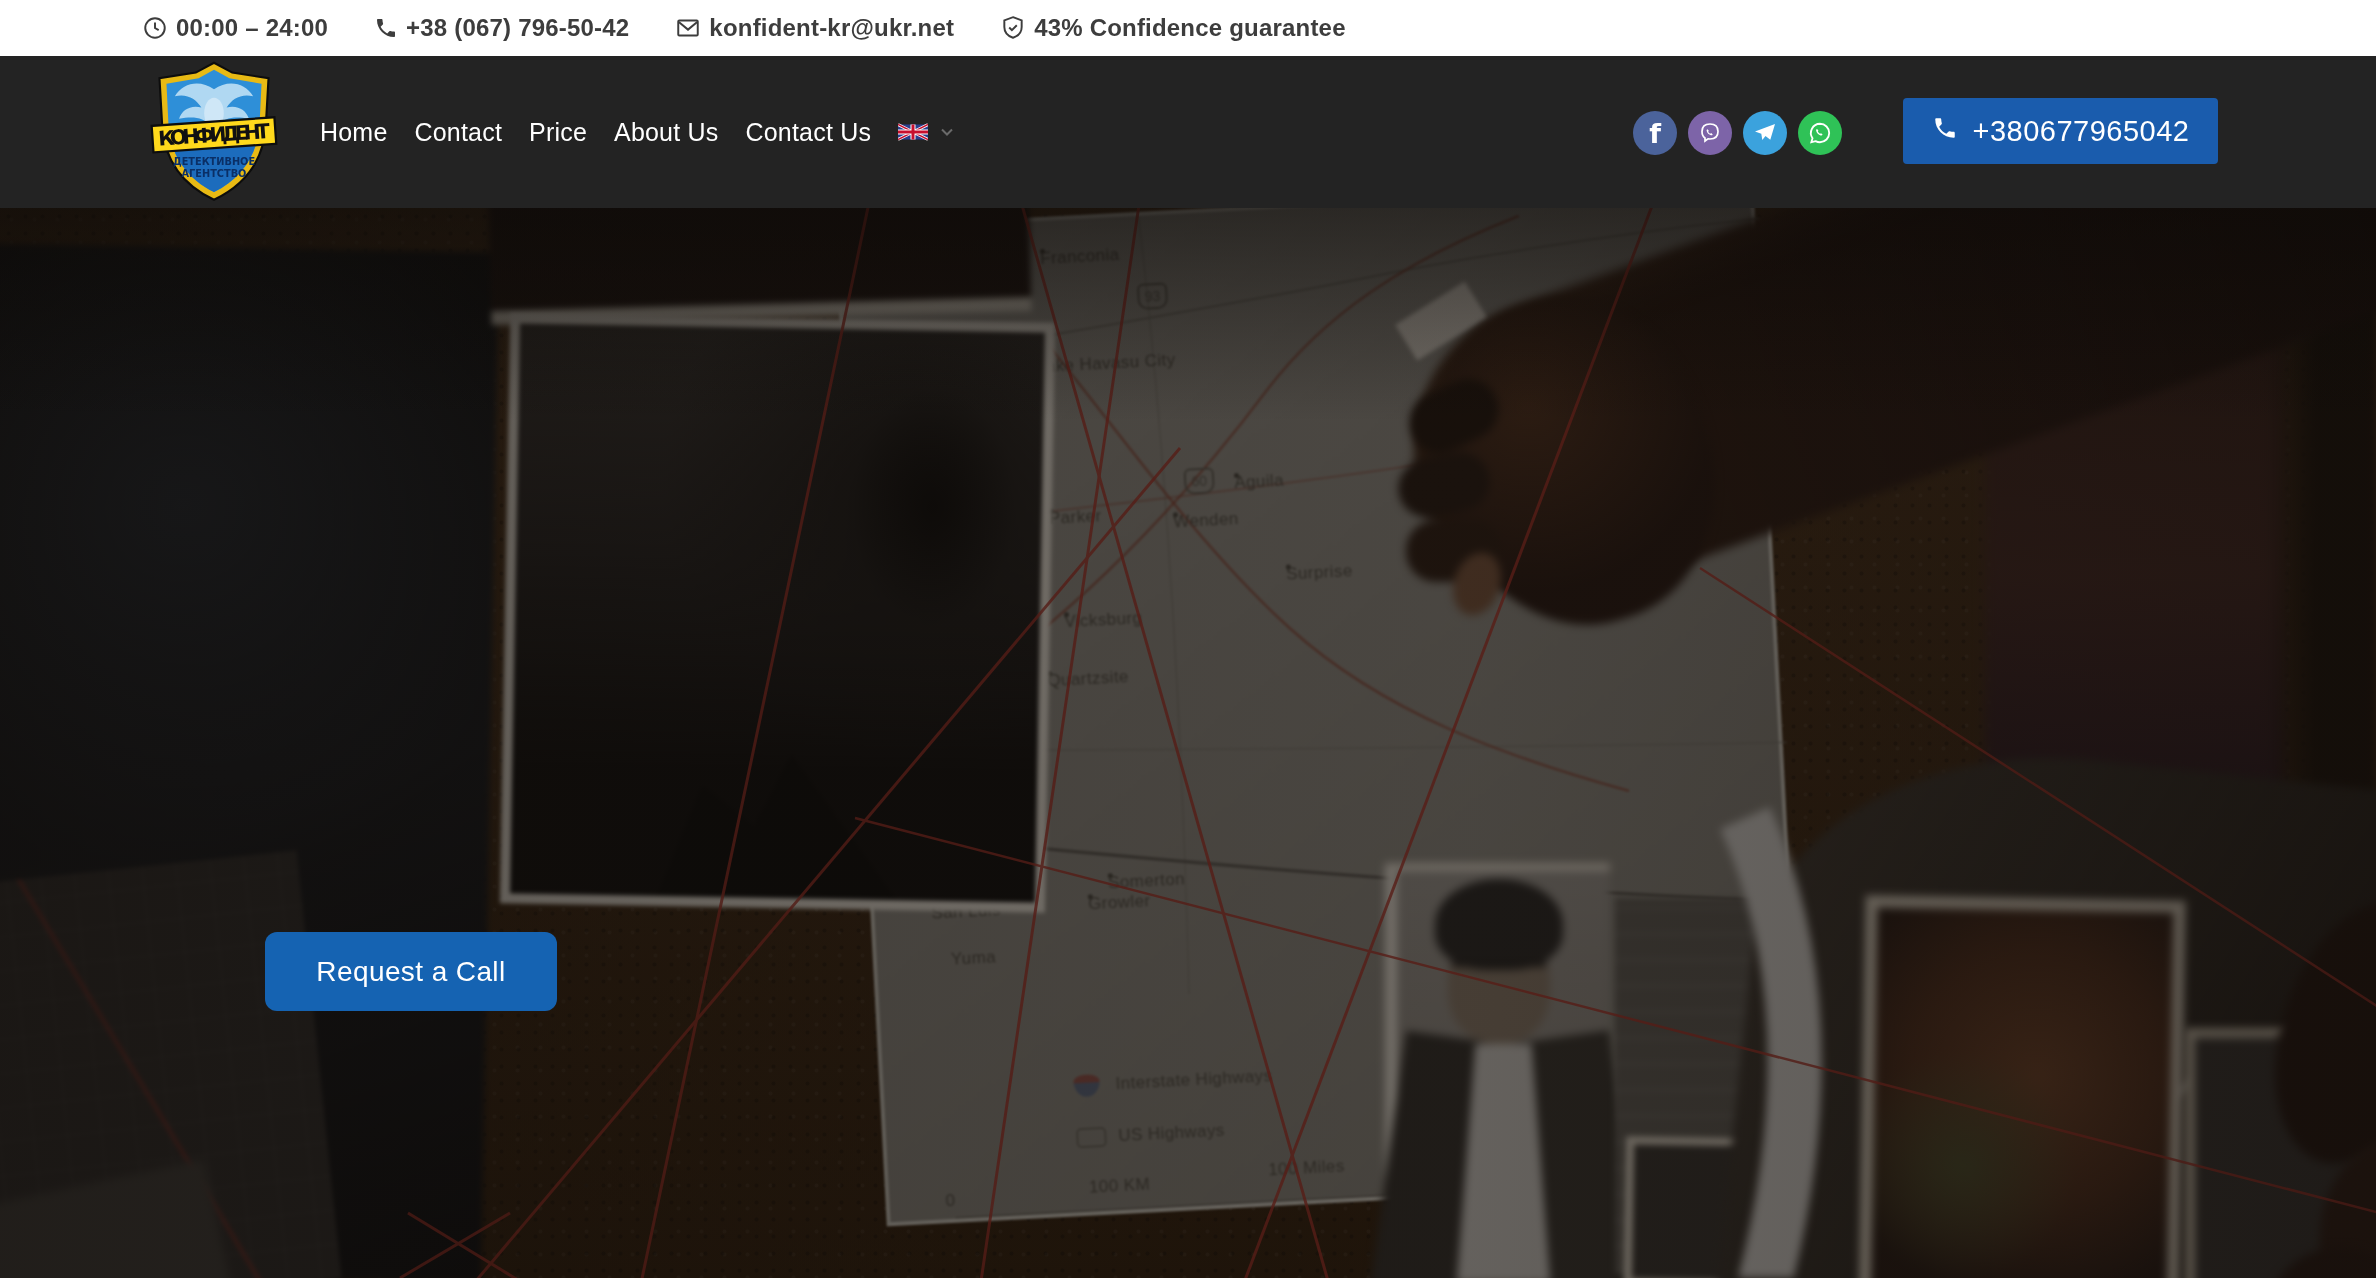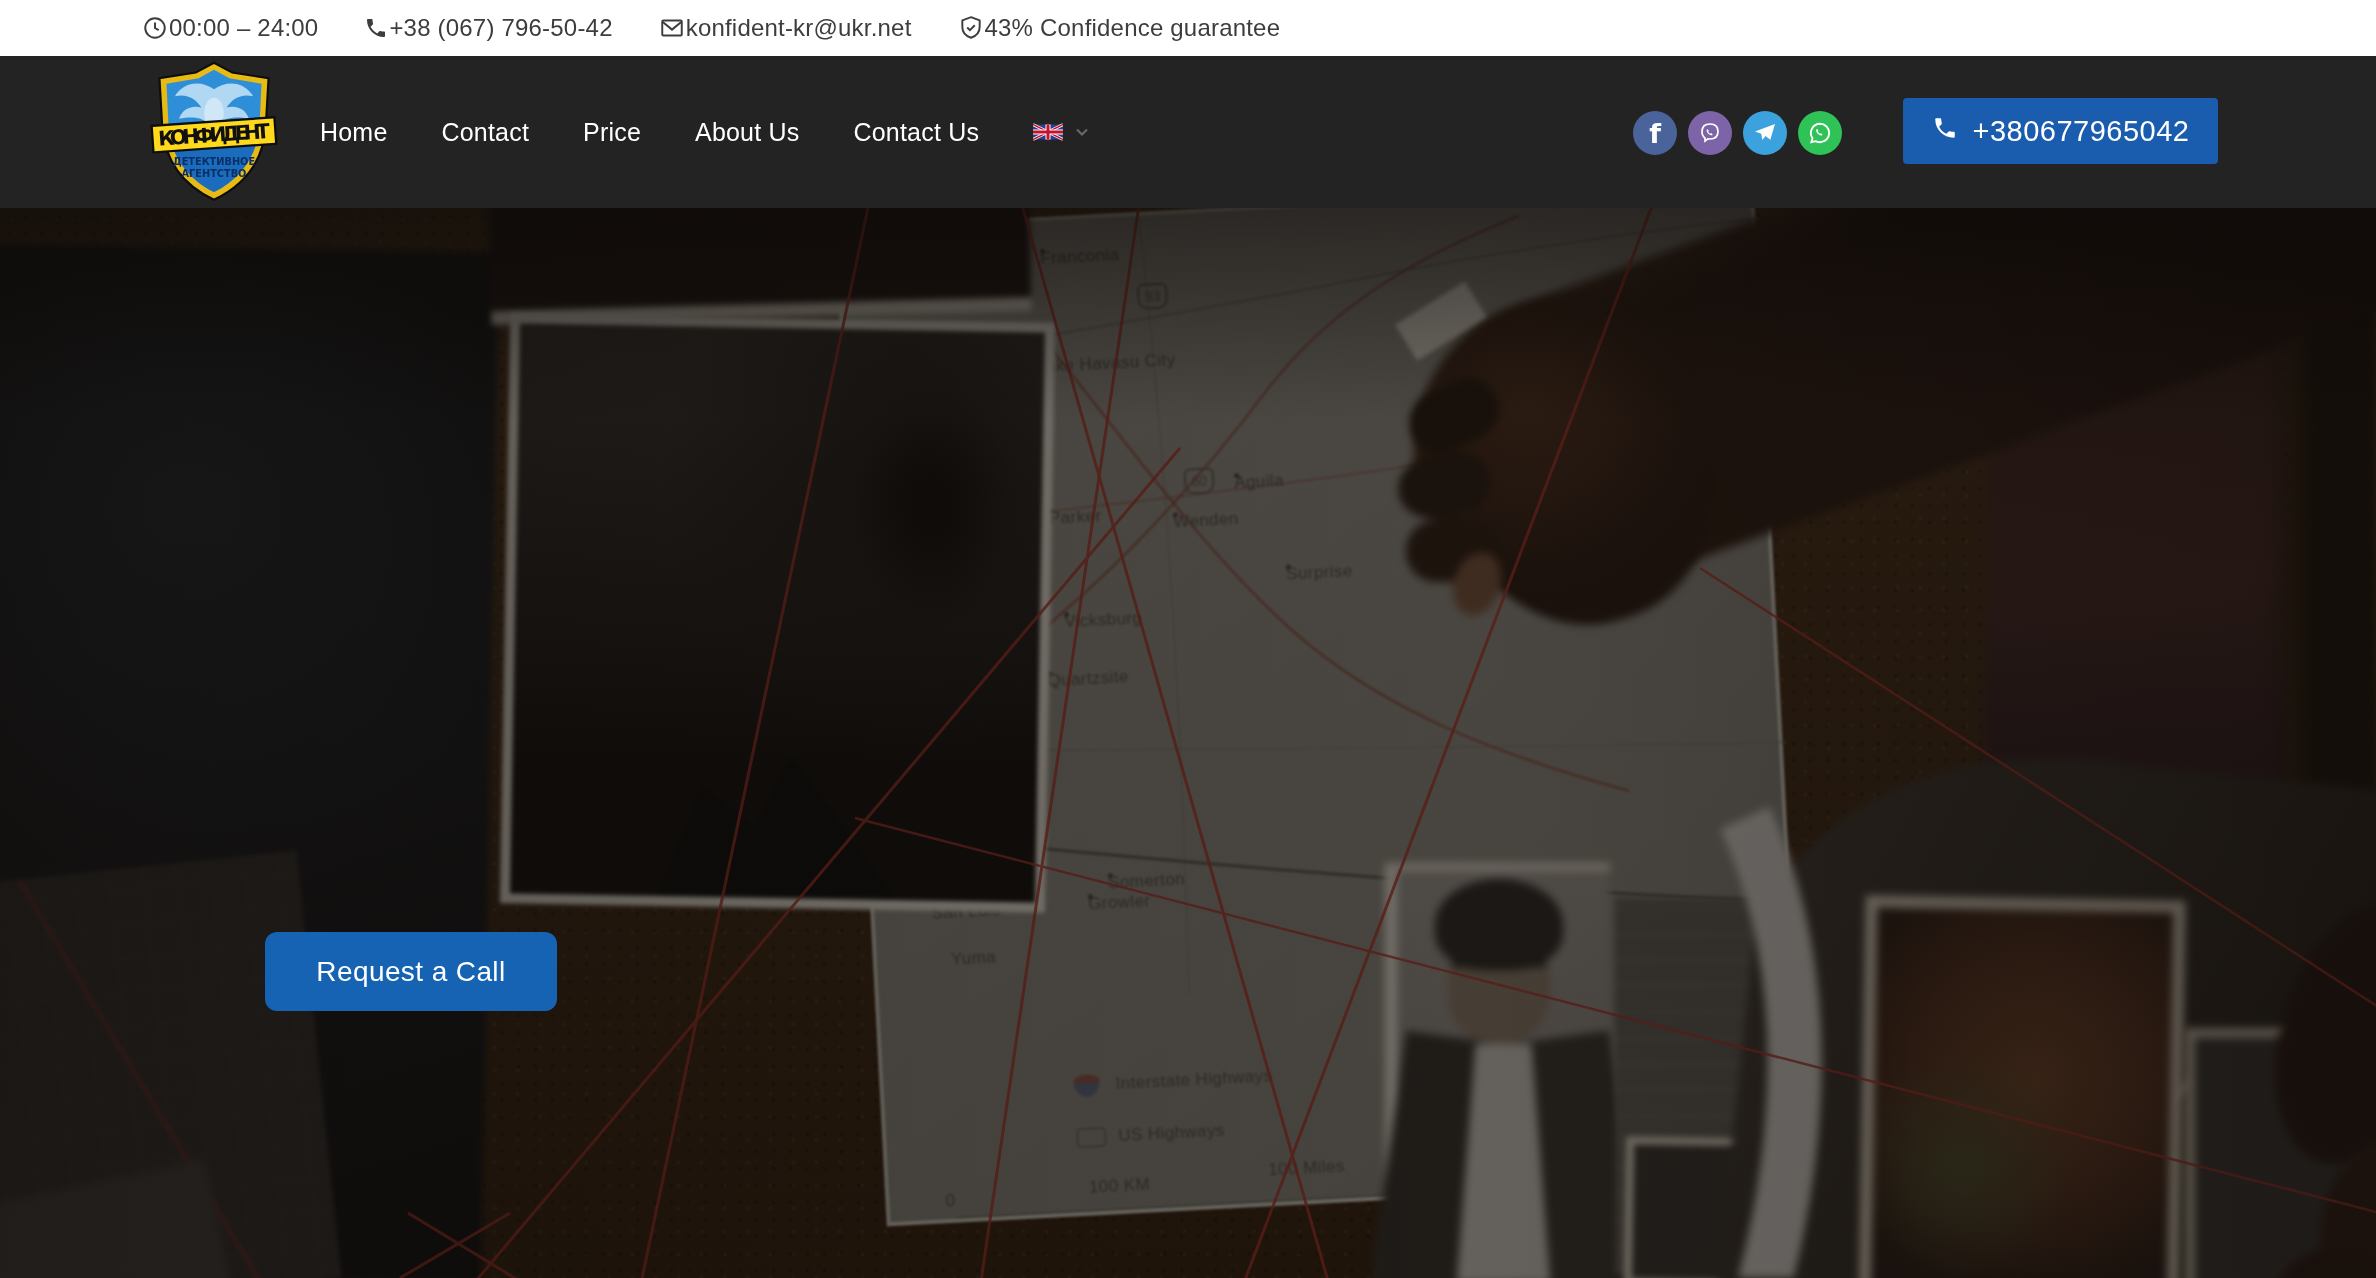--- a/index.html
+++ b/index.html
@@ -2,29 +2,29 @@
 <html><head>
 <meta charset="utf-8">
 <style>
   * { margin:0; padding:0; box-sizing:border-box; }
   html,body { width:2376px; height:1278px; overflow:hidden; background:#fff;
               font-family:"Liberation Sans","DejaVu Sans",sans-serif; }
 
   
   .topbar { height:56px; background:#ffffff; display:flex; align-items:center;
             padding-left:142px; }
-  .tb-item { display:flex; align-items:center; gap:1px; margin-right:46px;
-             color:#3d3d3d; font-size:24px; font-weight:400; letter-spacing:.2px; }
+  .tb-item { display:flex; align-items:center; gap:8px; margin-right:46px;
+             color:#3d3d3d; font-size:24px; font-weight:700; letter-spacing:.2px; }
   .tb-item svg { display:block; }
 
   
   .navbar { position:relative; height:152px; background:#232323; }
   .logo { position:absolute; left:144px; top:4px; width:140px; height:144px; cursor:pointer; }
   .menu { position:absolute; left:320px; top:0; height:100%; display:flex;
-          align-items:center; gap:54px; }
+          align-items:center; gap:27px; }
   .menu-item { color:#ffffff; font-size:25px; font-weight:400; cursor:pointer;
                letter-spacing:.2px; }
   .lang { display:flex; align-items:center; gap:9px; cursor:pointer; }
   .lang .flag { display:block; width:30px; height:20px; border-radius:2px; }
   .social { position:absolute; left:1633px; top:55px; display:flex; gap:11px; }
   .soc { width:44px; height:44px; border-radius:50%; display:flex; align-items:center;
          justify-content:center; cursor:pointer; }
   .soc.fb { background:#4b639b; } .soc.vb { background:#7d64a8; }
   .soc.tg { background:#3ba2dd; } .soc.wa { background:#2fc257; }
   .soc span.fletter { color:#fff; font-size:27px; font-weight:bold; font-family:"DejaVu Sans",sans-serif; }

